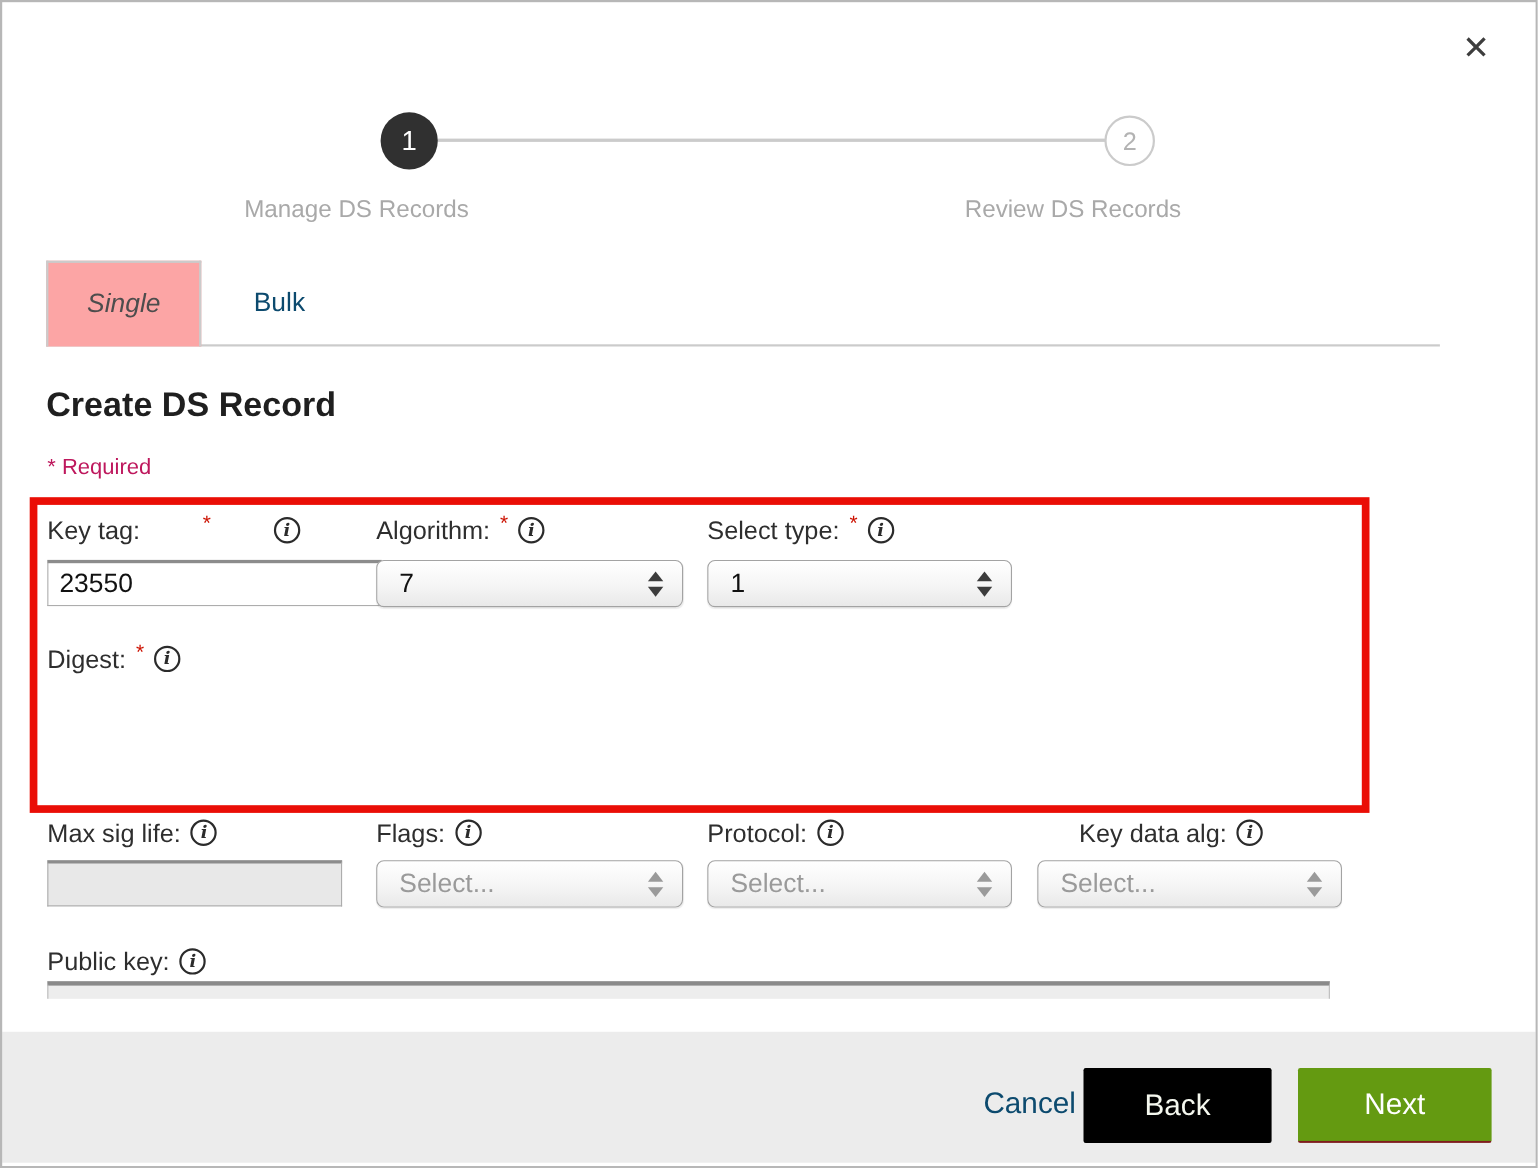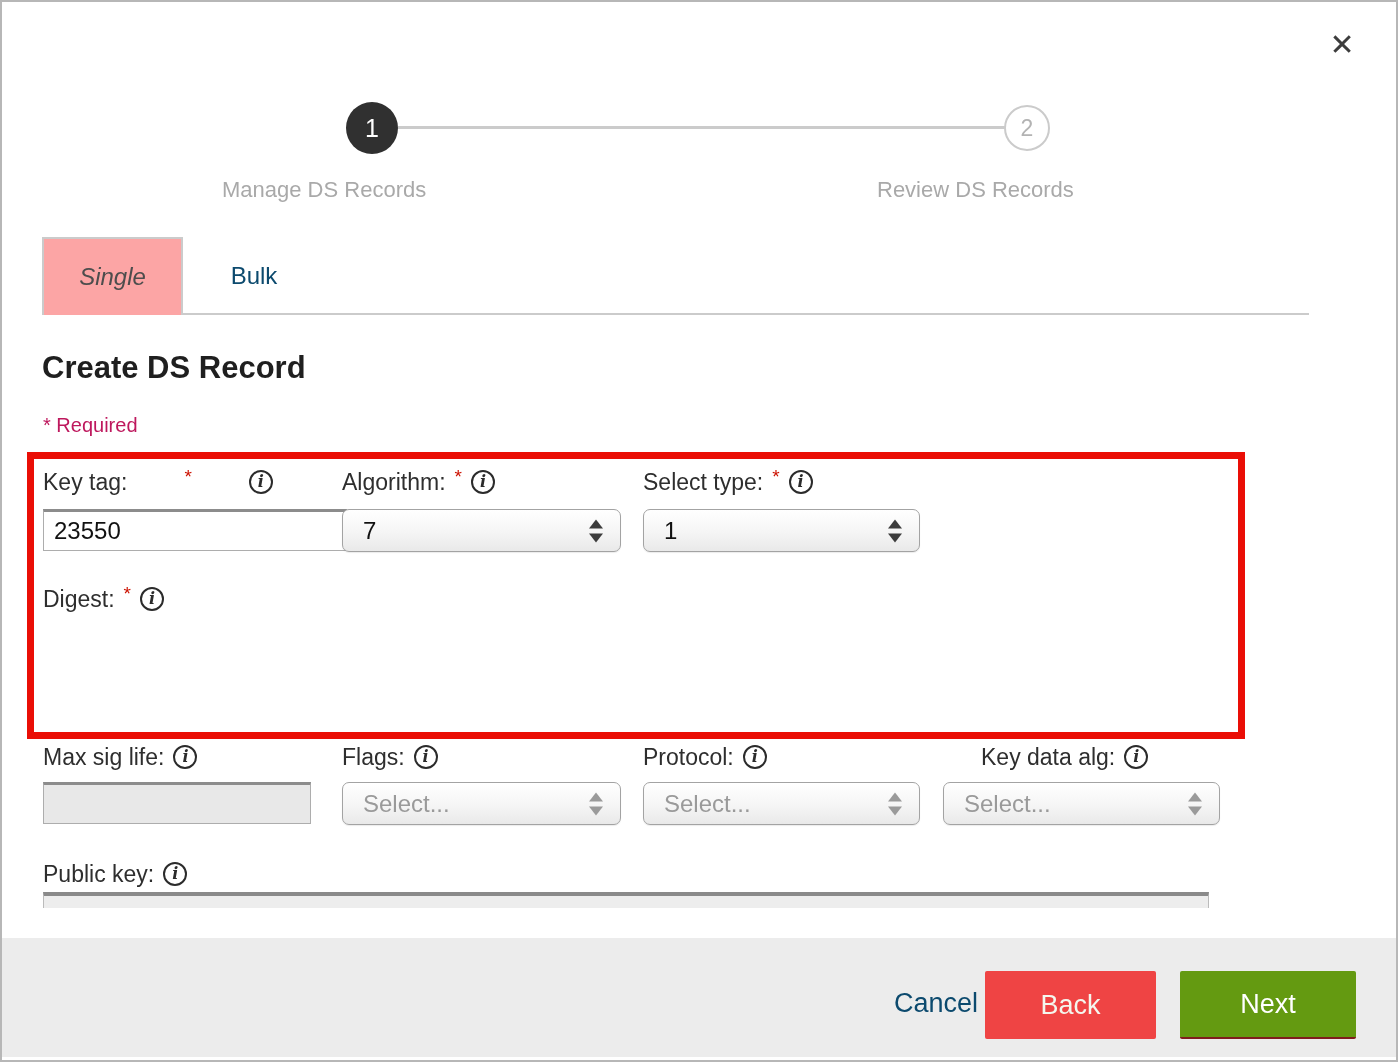--- a/index.html
+++ b/index.html
@@ -65,21 +65,21 @@
               background:repeating-linear-gradient(135deg, transparent 0 3px, #b5b5b5 3px 5px);
               clip-path:polygon(100% 0, 100% 100%, 0 100%); cursor:nwse-resize; }
 
   .textarea-sliver { position:absolute; left:43px; top:892px; width:1166px; height:16px; background:#ededed;
               border-top:4px solid #8a8a8a; border-left:1px solid #bbb; border-right:1px solid #bbb; overflow:hidden; }
 
   
   .footer { position:absolute; left:2px; right:2px; top:938px; height:119px; background:#ececec; z-index:20; }
   .cancel-link { position:absolute; left:874px; top:988px; font-size:27px; color:#0c4a6e; cursor:pointer; z-index:21;margin-left:20px; }
   .btn { position:absolute; display:flex; align-items:center; justify-content:center; font-size:27px; color:#fff; cursor:pointer; z-index:21; border-radius:2px; }
-  .btn-back { left:985px; top:971px; width:171px; height:68px; background:#ef4444; color:#f4f7ee; cursor:default; }
+  .btn-back { left:985px; top:971px; width:171px; height:68px; background:#000000; color:#f4f7ee; cursor:default; }
   .btn-next { left:1180px; top:971px; width:176px; height:68px; background:#649a11; border-bottom:2px solid #7f1d1d; }
 
   
   .lbl-keytag   { left:43px;  top:467px;gap:48px; }
   .lbl-algo     { left:342px; top:467px; }
   .lbl-digtype  { left:643px; top:467px; }
   .inp-keytag   { left:43px;  top:509px; width:304px; }
   .sel-algo     { left:342px; top:509px; width:279px; }
   .sel-digtype  { left:643px; top:509px; width:277px; }
   

